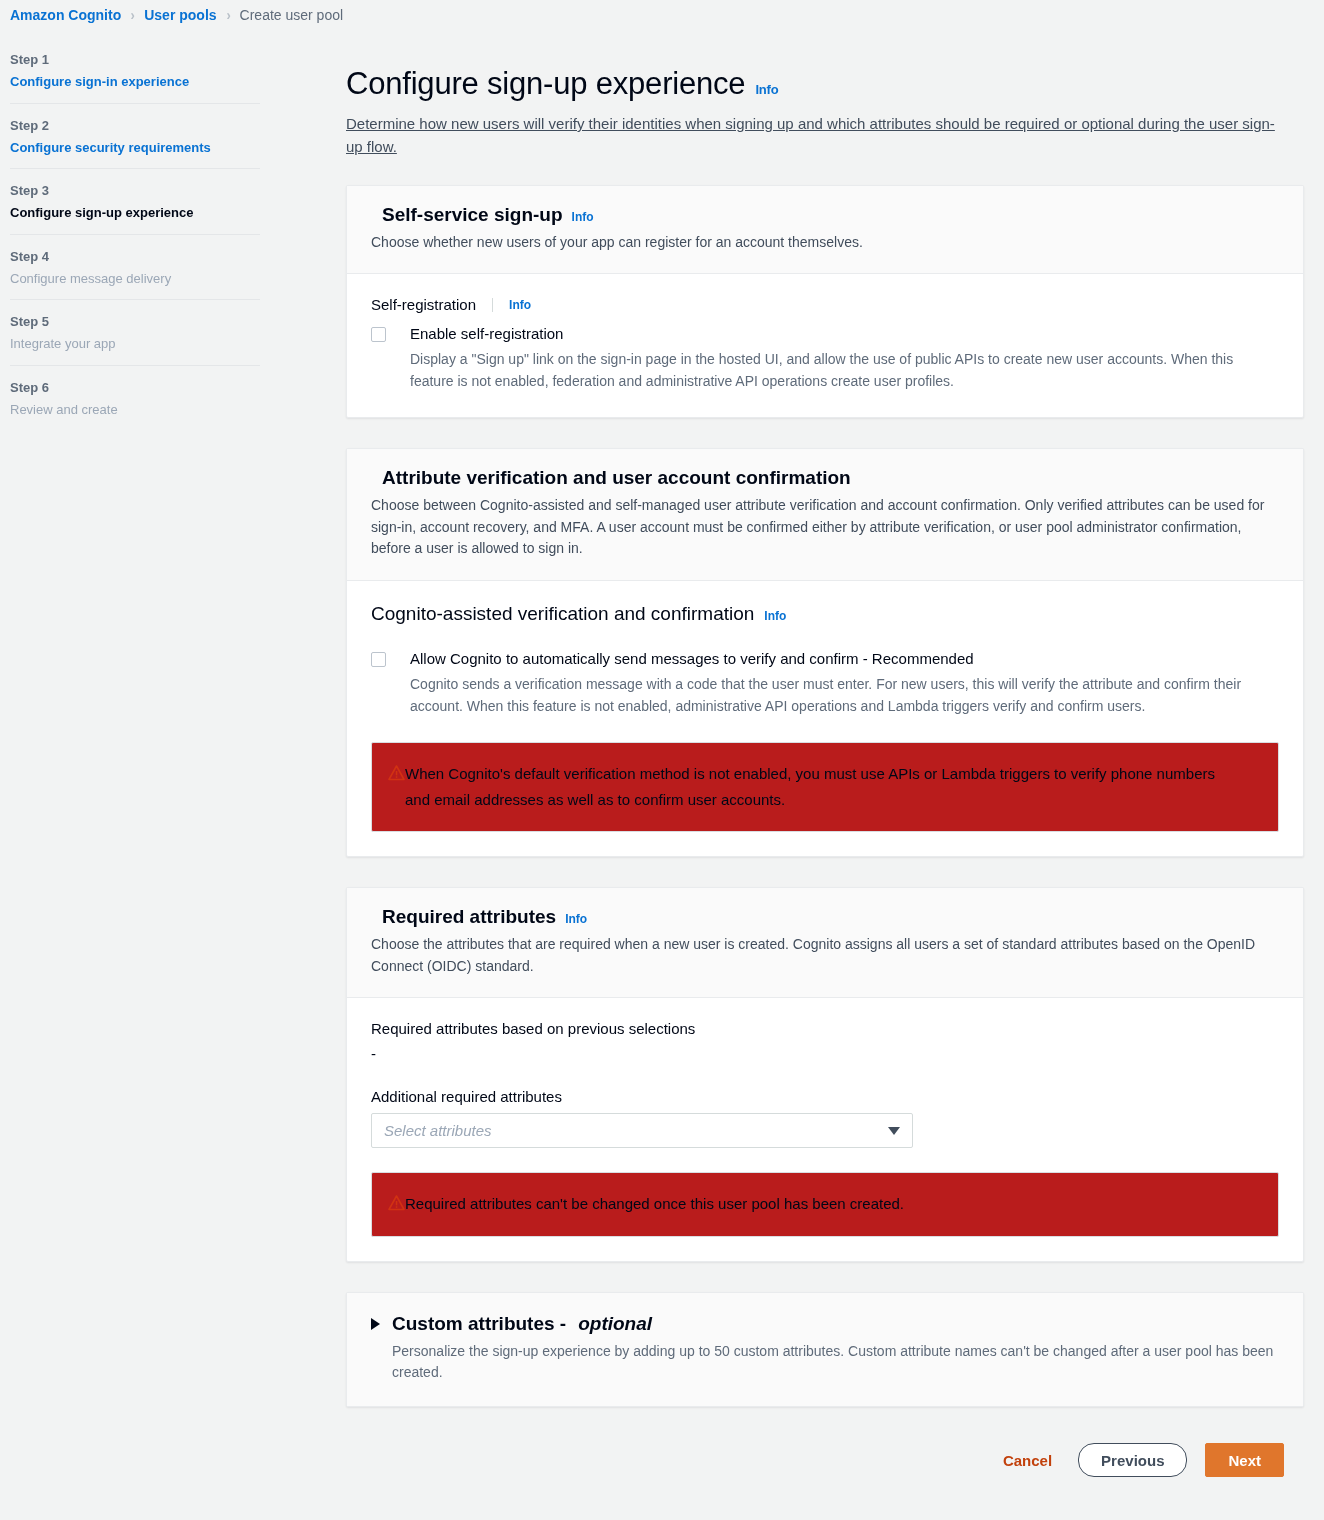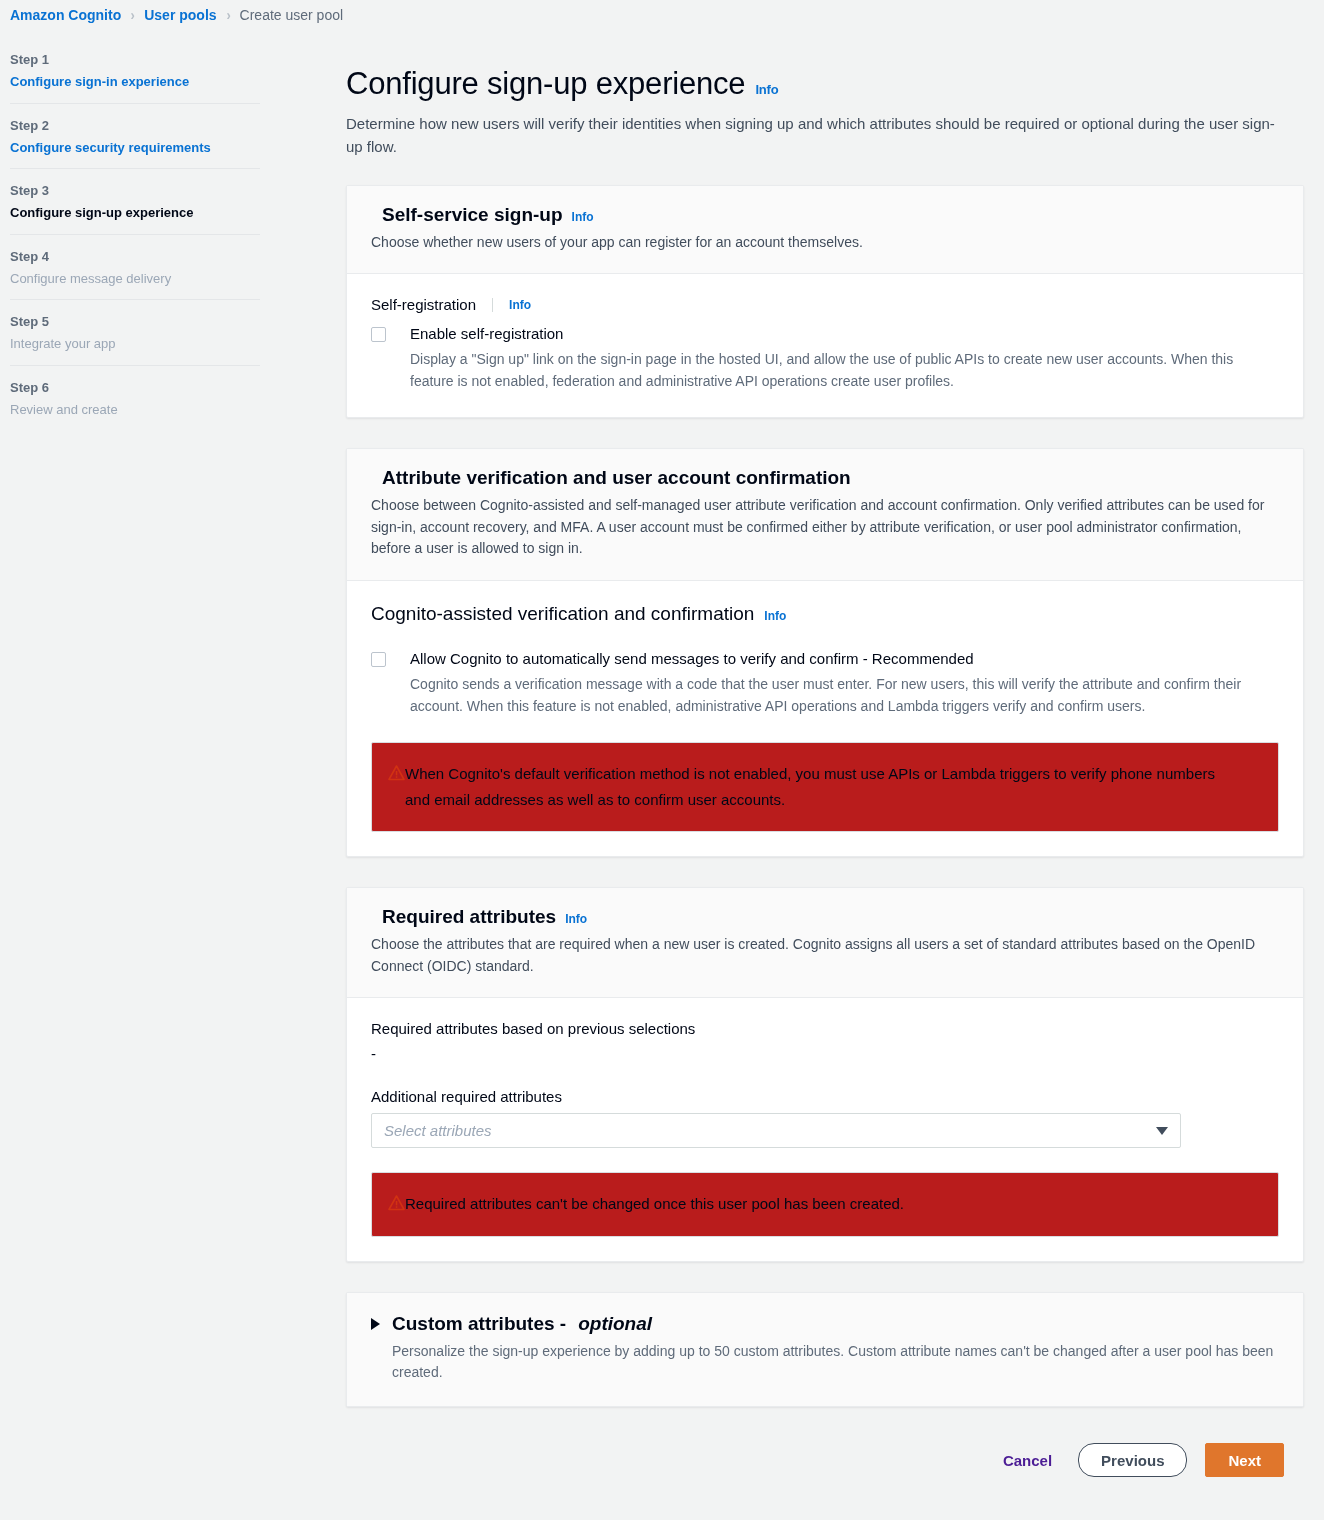--- a/index.html
+++ b/index.html
@@ -44,21 +44,21 @@
 
   
   .main { flex: 1; padding: 40px 20px 0 86px; }
   .page-title {
     font-size: 31px; font-weight: 400; letter-spacing: -0.2px;
     color: #000716; margin: 0 0 10px 0;
     display: flex; align-items: baseline; gap: 10px;
   }
   .page-desc {
     font-size: 15px; color: #414d5c; line-height: 1.55;
-    margin: 0 0 26px 0; max-width: 930px;
+    margin: 0 0 26px 0; max-width: 930px; text-decoration: underline;
   }
   .info-link { color: #0972d3; font-size: 13px; font-weight: 700; }
   .info-link.sm { font-size: 12px; }
 
   
   .card {
     background: #ffffff;
     border: 1px solid #e9ebed;
     border-radius: 2px;
     box-shadow: 0 1px 2px rgba(0,7,22,0.08);
@@ -115,21 +115,21 @@
   }
   .alert-text {
     font-size: 15px; color: #000716; line-height: 1.75; max-width: 830px;
   }
   .warn-icon { flex: 0 0 17px; margin-top: 4px; }
 
   
   .field-label { font-size: 15px; color: #000716; margin-bottom: 8px; }
   .field-value { font-size: 15px; color: #000716; margin-bottom: 26px; }
   .select-box {
-    width: 810px; height: 35px;
+    width: 542px; height: 35px;
     border: 1px solid #d5dbdb; border-radius: 2px;
     background: #fff;
     display: flex; align-items: center; justify-content: space-between;
     padding: 0 12px 0 12px;
   }
   .select-placeholder {
     font-size: 15px; color: #9ba7b6; font-style: italic;
   }
   .caret {
     width: 0; height: 0;
@@ -162,21 +162,21 @@
     display: flex; justify-content: flex-end; align-items: center;
     gap: 18px; padding: 6px 20px 22px 0;
   }
   .btn {
     font-family: "Liberation Sans", sans-serif;
     font-size: 15px; font-weight: 700;
     border-radius: 16px; cursor: pointer;
     height: 34px; display: inline-flex;
     align-items: center; justify-content: center;
   }
-  .btn-link { color: #4c1d95; background: none; border: none; padding: 0 8px; }
+  .btn-link { color: #c2410c; background: none; border: none; padding: 0 8px; }
   .btn-normal {
     color: #414d5c; background: #fff;
     border: 1px solid #414d5c; padding: 0 22px; text-align: center;
   }
   .btn-primary {
     color: #fff; background: #e0762c;
     border: 1px solid #e0762c; padding: 8px 22px; border-radius: 2px;
   }
 </style>
 </head>

